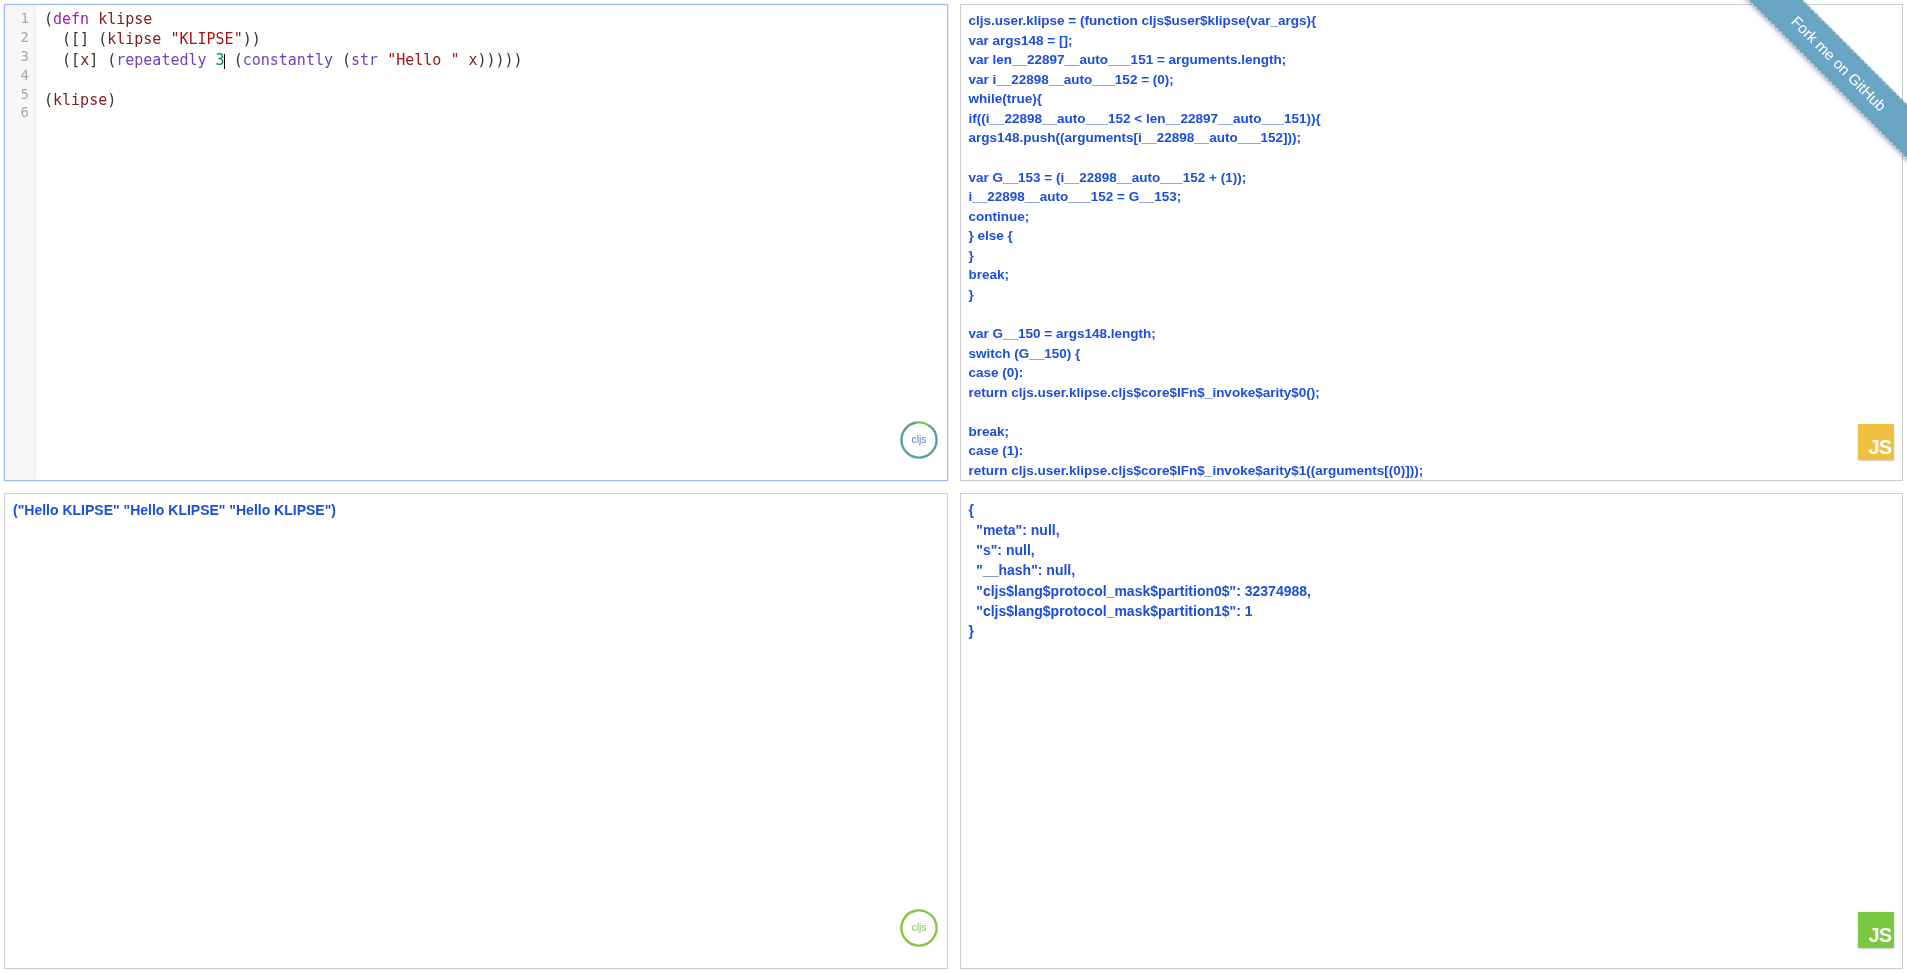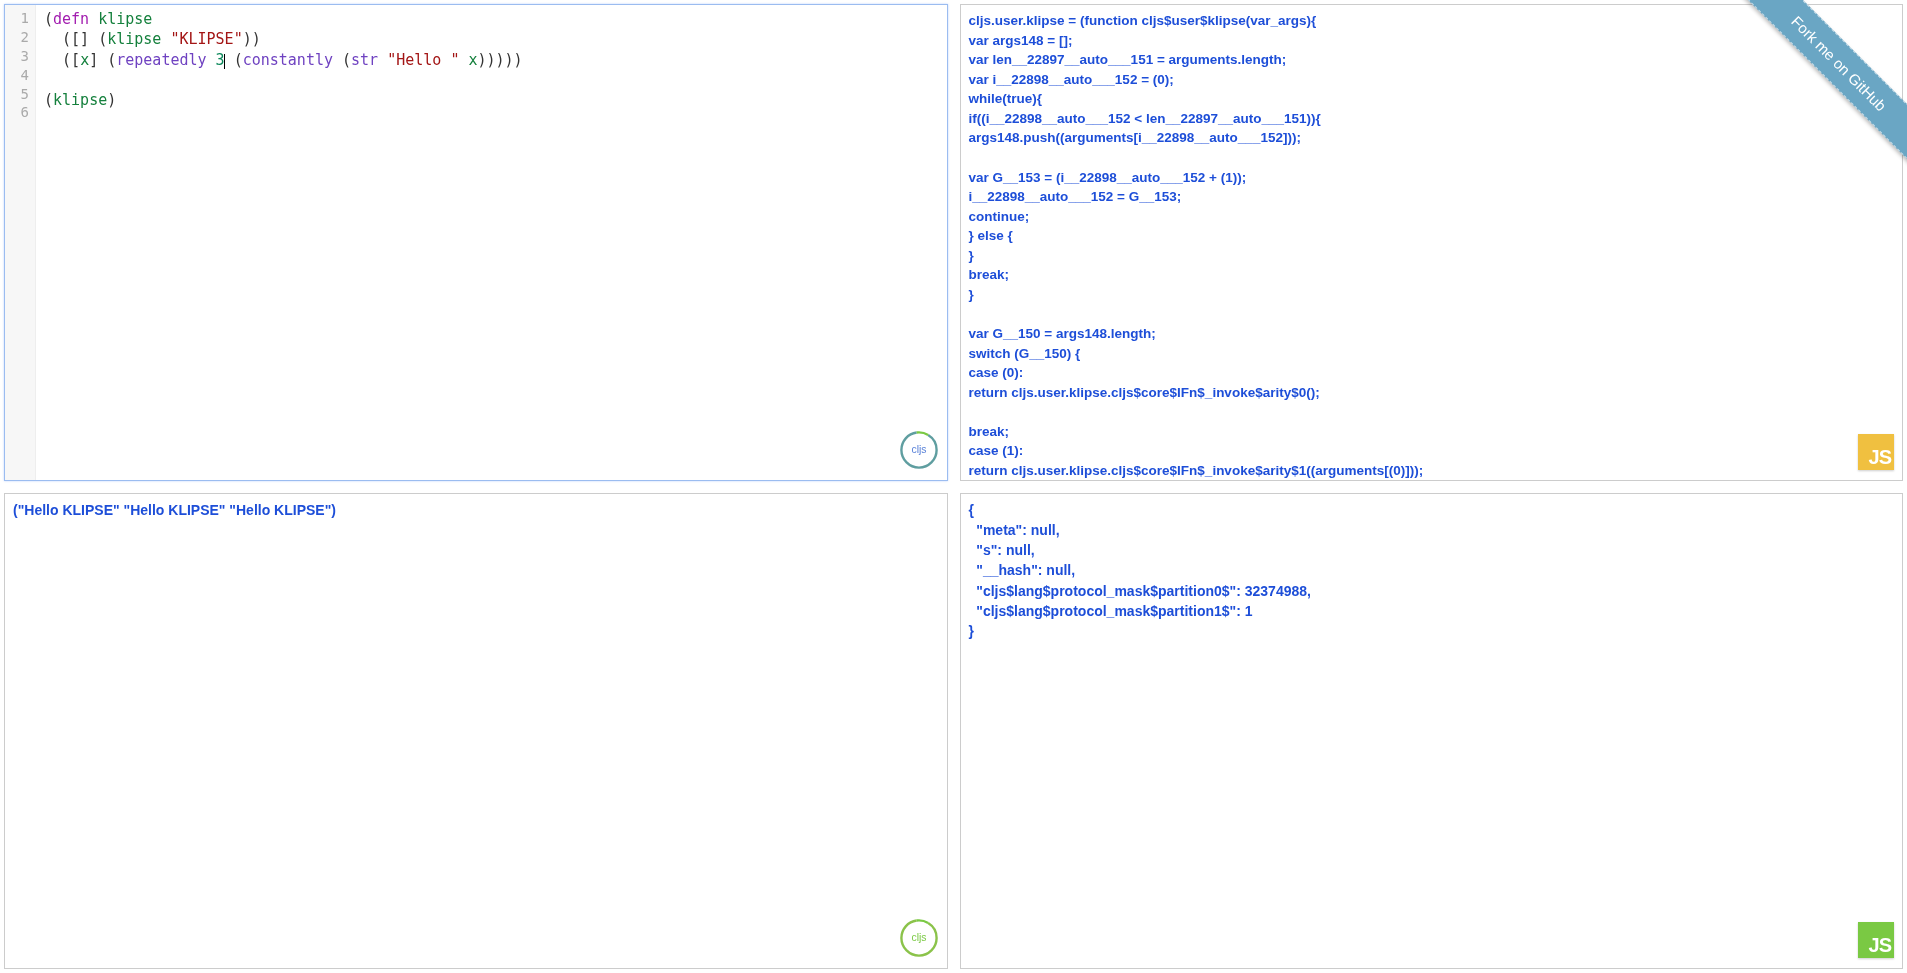--- a/index.html
+++ b/index.html
@@ -48,21 +48,21 @@
   }
   .gutter div { min-width: 14px; }
   .code {
     padding: 4px 8px;
     white-space: pre;
     flex: 1;
     color: #333;
     outline: none;
   }
   .tok-def   { color: #a21caf; }
-  .tok-var   { color: #15803d; margin-top: 48px; }
+  .tok-var   { color: #7f1d1d; margin-top: 48px; }
   .tok-str   { color: #a31515; }
   .tok-builtin { color: #6f42c1; margin-top: 18px; }
   .tok-num   { color: #098658; }
   .cursor {
     display:inline-block;
     width:1px; height:15px;
     background:#000;
     vertical-align: text-bottom;
     margin-left:-1px;
   }
@@ -78,21 +78,21 @@
     height: 100%;
     overflow: hidden;
     font-weight: bold;
   }
   .plain.small { font-size: 13.5px; }
 
   
   .badge {
     position: absolute;
     right: 8px;
-    bottom: 10px;
+    bottom: 20px;
     width: 40px;
     height: 40px;
   }
   .cljs-badge svg { width: 40px; height: 40px; }
   .js-badge {
     width: 36px; height: 36px;
     background: #f0c040;
     display: flex; align-items: flex-end; justify-content: flex-end;
     padding: 2px 3px 1px 3px;
     font-family: Arial, sans-serif;

